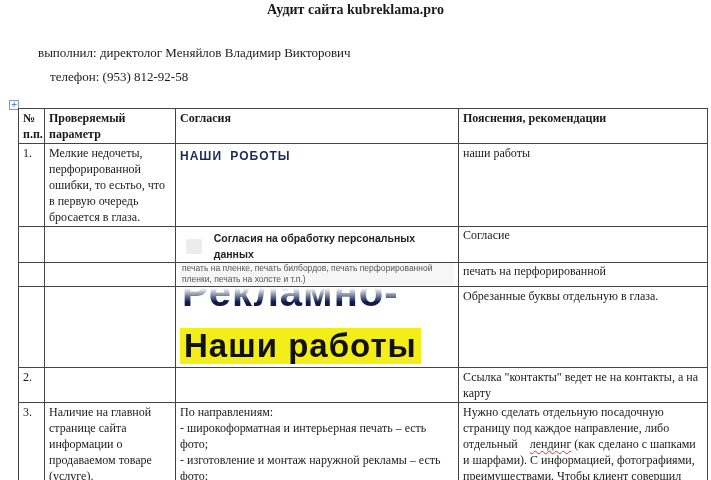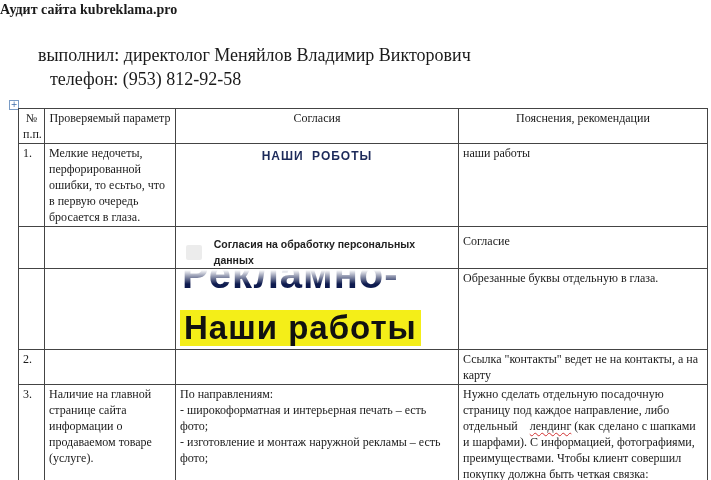--- a/index.html
+++ b/index.html
@@ -1,30 +1,30 @@
 <!DOCTYPE html>
 <html><head>
 <meta charset="utf-8">
 <style>
   html, body { margin: 0; padding: 0; background: #ffffff; }
   body { width: 711px; height: 480px; overflow: hidden; position: relative; font-family: "Liberation Serif", serif; color: #1a1a1a; }
-  .title { position: absolute; left: 0; width: 711px; top: 2px; text-align: left; font-weight: bold; font-size: 14px; }
-  .meta { position: absolute; left: 38px; font-size: 18px; }
+  .title { position: absolute; left: 0; width: 711px; top: 2px; text-align: center; font-weight: bold; font-size: 14px; }
+  .meta { position: absolute; left: 38px; font-size: 13px; }
   .anchor { position: absolute; left: 9px; top: 100px; width: 8px; height: 8px; border: 1px solid #7a9cc6; font-size: 8px; line-height: 8px; text-align: center; color: #3a6aa8; font-family: "DejaVu Sans", sans-serif; }
   table { position: absolute; left: 18px; top: 108px; border-collapse: collapse; table-layout: fixed; width: 689px; }
   td { border: 1px solid #444; vertical-align: top; font-size: 12px; line-height: 16px; padding: 1px 4px; }
-  td.hdr { text-align: center; }
+  td.hdr { text-align: left; font-weight: bold; }
   tr.h-header td { height: 30px; }
   tr.h-r1 td { height: 73px; }
-  tr.h-r1b td { height: 23px; padding-top: 6px; padding-bottom: 0; }
+  tr.h-r1b td { height: 23px; padding-top: 0; padding-bottom: 0; }
   tr.h-r1c td { height: 23px; padding-top: 0; padding-bottom: 0; }
   tr.h-r1d td { height: 78px; }
   tr.h-r2 td { height: 26px; }
   tr.h-r3 td { height: 100px; }
-  .shot-heading { font-family: "Liberation Sans", sans-serif; font-weight: bold; color: #1c2a5a; font-size: 12px; letter-spacing: 1px; margin-top: 3px; word-spacing: 4px; text-align: center; }
+  .shot-heading { font-family: "Liberation Sans", sans-serif; font-weight: bold; color: #1c2a5a; font-size: 12px; letter-spacing: 1px; margin-top: 3px; word-spacing: 4px; }
   .consent { display: flex; align-items: center; font-family: "Liberation Sans", sans-serif; font-weight: bold; font-size: 10.5px; color: #222; padding-top: 3px; }
   .checkbox { width: 16px; height: 15px; background: #ececec; border-radius: 2px; margin: 0 12px 0 6px; }
   .small-print { font-family: "Liberation Sans", sans-serif; font-size: 8.5px; line-height: 11px; color: #555; background: #f6f6f6; padding: 0 2px; }
   .banner { position: relative; height: 76px; overflow: hidden; font-family: "Liberation Sans", sans-serif; font-weight: bold; }
   .banner-l1 { position: absolute; left: 2px; top: -4px; font-size: 40px; color: #0e1b4f; letter-spacing: 1px; filter: blur(0.3px); }
   .banner-l1-fade { position: absolute; left: 0; top: 0; width: 100%; height: 14px; background: linear-gradient(#ffffff, rgba(255,255,255,0)); }
   .banner-l2 { position: absolute; left: 0; top: 40px; background: #f4ee18; color: #111; font-size: 33px; padding: 0 4px; line-height: 36px; letter-spacing: 1px; }
   .lending { text-decoration: underline wavy #d03030; text-decoration-thickness: 1px; text-underline-offset: 2px; margin-left: 9px; }
 </style>
 </head>
@@ -65,20 +65,28 @@
     <td></td>
     <td>
       <div class="consent">
         <span class="checkbox"></span>
         <span>Согласия на обработку персональных данных</span>
       </div>
     </td>
     <td>Согласие</td>
   </tr>
 
+  <tr class="h-r1c">
+    <td></td>
+    <td></td>
+    <td>
+      <div class="small-print">печать на пленке, печать билбордов, печать перфорированной пленки, печать на холсте и т.п.)</div>
+    </td>
+    <td>печать на перфорированной</td>
+  </tr>
 
   <tr class="h-r1d">
     <td></td>
     <td></td>
     <td>
       <div class="banner">
         <div class="banner-l1">Рекламно-</div>
         <div class="banner-l1-fade"></div>
         <div class="banner-l2">Наши работы</div>
       </div>

